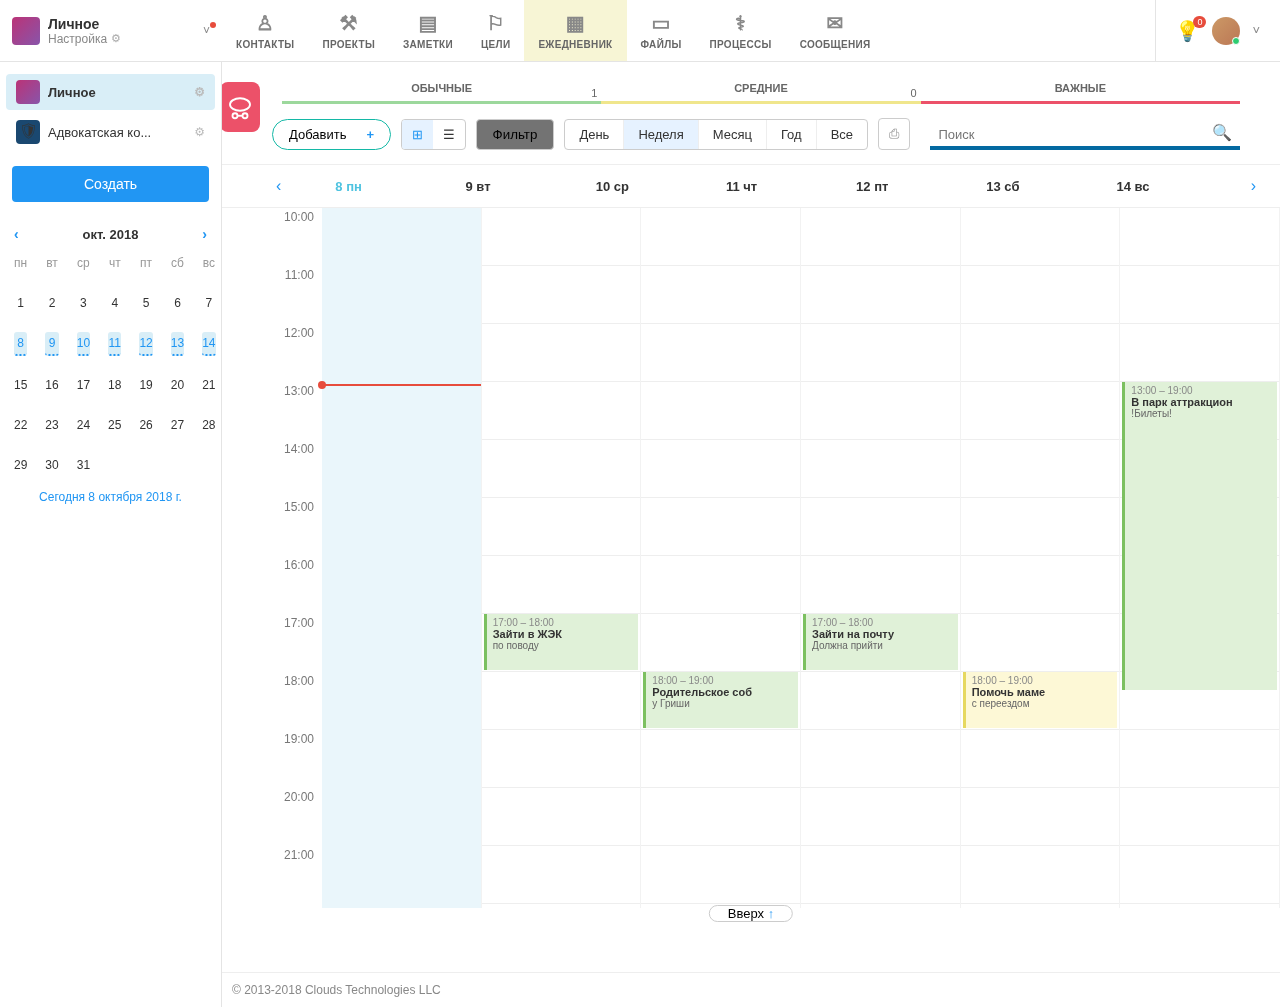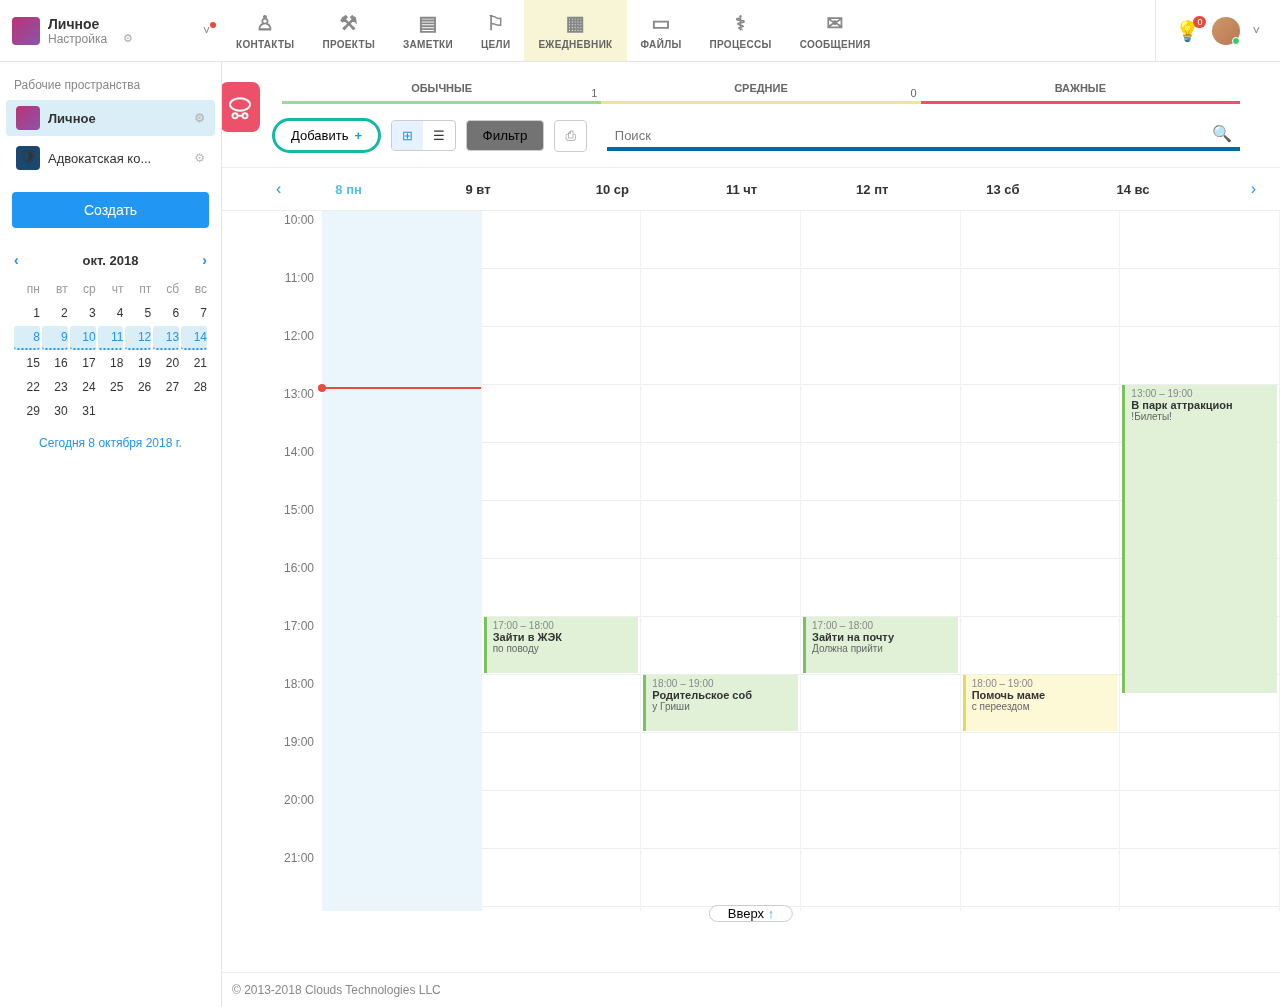--- a/index.html
+++ b/index.html
@@ -2,21 +2,21 @@
 <html><head>
 <meta charset="utf-8">
 <style>
 * { box-sizing: border-box; margin: 0; padding: 0; }
 body { font-family: Arial, sans-serif; font-size: 13px; color: #333; width: 1280px; height: 1007px; overflow: hidden; background: #fff; }
 .app { display: flex; flex-direction: column; height: 100%; }
 .topbar { display: flex; height: 62px; border-bottom: 1px solid #e4e4e4; }
 .workspace-head { width: 222px; display: flex; align-items: center; padding: 10px 12px; position: relative; }
 .avatar-sm { width: 28px; height: 28px; border-radius: 4px; background: linear-gradient(135deg,#b37 0%,#85a 100%); margin-right: 8px; }
 .ws-title { font-weight: bold; font-size: 14px; color: #333; }
-.ws-sub { font-size: 12px; color: #888; display: flex; align-items: center; gap: 16px; }
+.ws-sub { font-size: 12px; color: #888; display: flex; align-items: center; gap: 4px; }
 .gear { font-size: 11px; color: #aaa; }
 .chev { margin-left: auto; color: #888; font-size: 12px; position: relative; }
 .red-dot { position: absolute; top: -2px; right: -6px; width: 6px; height: 6px; background: #e74c3c; border-radius: 50%; }
 .topnav { flex: 1; display: flex; }
 .nav-item { display: flex; flex-direction: column; align-items: center; justify-content: center; padding: 8px 14px; cursor: pointer; font-size: 10px; font-weight: bold; color: #666; letter-spacing: 0.3px; }
 .nav-item.active { background: #f7f5d5; }
 .nav-icon { font-size: 20px; color: #888; margin-bottom: 4px; }
 .top-right { display: flex; align-items: center; gap: 12px; padding: 0 20px; border-left: 1px solid #e4e4e4; }
 .bulb { position: relative; font-size: 20px; color: #bbb; }
 .badge { position: absolute; top: -3px; right: -6px; background: #e74c3c; color: #fff; border-radius: 8px; font-size: 9px; padding: 1px 4px; }
@@ -29,37 +29,37 @@
 .ws-item.active { background: #d9eef7; font-weight: bold; }
 .ws-ico { width: 24px; height: 24px; border-radius: 4px; margin-right: 8px; }
 .ws-ico.p { background: linear-gradient(135deg,#b37,#85a); }
 .ws-ico.a { background: #1a4870; position: relative; }
 .ws-ico.a::after { content:'🛡'; position:absolute; top:2px; left:3px; font-size:15px; }
 .ws-gear { margin-left: auto; color: #bbb; font-size: 12px; }
 .create-btn { margin: 14px 12px; padding: 10px; background: #2196f3; color: #fff; border: none; border-radius: 4px; font-size: 14px; cursor: pointer; }
 .mini-cal { padding: 10px 14px; }
 .mc-head { display: flex; align-items: center; justify-content: space-between; font-weight: bold; margin-bottom: 10px; }
 .mc-nav { color: #2196f3; cursor: pointer; font-size: 14px; }
-.mc-grid { display: grid; grid-template-columns: repeat(7,1fr); gap: 2px; text-align: right; font-size: 12px; }
+.mc-grid { display: grid; grid-template-columns: repeat(7,1fr); gap: 18px; text-align: center; font-size: 12px; }
 .mc-dh { color: #999; padding: 4px 0; }
 .mc-d { padding: 4px 0; cursor: pointer; border-radius: 3px; }
 .mc-d.wk { background: #d9eef7; color: #2196f3; border-bottom: 2px dotted #2196f3; }
 .today-link { color: #2196f3; text-align: center; margin-top: 14px; font-size: 12px; cursor: pointer; }
 .main { flex: 1; display: flex; flex-direction: column; overflow: hidden; position: relative; }
 .cloud-tab { position: absolute; left: -2px; top: 20px; width: 40px; height: 50px; background: #ec5169; border-radius: 8px; display: flex; align-items: center; justify-content: center; z-index: 5; }
 .cloud-tab svg { width: 30px; height: 30px; }
 .stats-bar { display: flex; padding: 20px 40px 10px 60px; position: relative; }
 .stat-col { flex: 1; text-align: center; font-size: 11px; color: #666; font-weight: bold; }
 .stat-line { position: absolute; bottom: 0; left: 60px; right: 40px; height: 3px; display: flex; }
 .sl-g { flex: 1; background: #9cd89c; position: relative; }
 .sl-y { flex: 1; background: #f0e68c; position: relative; }
 .sl-r { flex: 1; background: #ec5169; }
 .sl-num { position: absolute; top: -14px; right: 4px; font-size: 11px; color: #666; }
 .toolbar { display: flex; align-items: center; padding: 14px 40px 14px 50px; gap: 10px; }
-.add-btn { padding: 7px 16px; border: 3px solid #14b8a6; border-radius: 18px; background: #fff; cursor: pointer; font-size: 13px; display: flex; align-items: flex-start; gap: 6px; }
+.add-btn { padding: 7px 16px; border: 1px solid #14b8a6; border-radius: 18px; background: #fff; cursor: pointer; font-size: 13px; display: flex; align-items: flex-start; gap: 20px; }
 .plus { color: #2196f3; font-weight: bold; }
 .view-tg { display: flex; border: 1px solid #ccc; border-radius: 4px; overflow: hidden; }
 .vt { padding: 7px 10px; cursor: pointer; }
 .vt.active { background: #e6f2ff; color: #2196f3; }
 .filter-btn { padding: 7px 16px; border: 1px solid #ccc; border-radius: 4px; background: #737373; cursor: pointer; }
 .range-tg { display: flex; border: 1px solid #ccc; border-radius: 4px; overflow: hidden; }
 .rt { padding: 7px 14px; cursor: pointer; border-right: 1px solid #eee; }
 .rt:last-child { border-right: none; }
 .rt.active { background: #e6f2ff; }
 .print-btn { padding: 7px 10px; border: 1px solid #ccc; border-radius: 4px; cursor: pointer; color: #888; }
@@ -144,21 +144,20 @@
       <div class="bulb">💡<span class="badge">0</span></div>
       <div class="user-av">
           <span class="green-dot"></span>
         </div>
       <span style="color:#888;">˅</span>
     </div>
   </div>
 
   <div class="body">
     <div class="sidebar">
-      <div class="sb-label">Рабочие пространства</div>
       <div class="ws-item active">
         <div class="ws-ico p"></div>
         <span>Личное</span>
         <span class="ws-gear">⚙</span>
       </div>
       <div class="ws-item">
         <div class="ws-ico a"></div>
         <span>Адвокатская ко...</span>
         <span class="ws-gear">⚙</span>
       </div>
@@ -245,20 +244,27 @@
       <div class="toolbar">
         <button class="add-btn">
             <span>Добавить</span>
             <span class="plus">+</span>
           </button>
         <div class="view-tg">
           <div class="vt active">⊞</div>
           <div class="vt">☰</div>
         </div>
         <button class="filter-btn">Фильтр</button>
+        <div class="range-tg">
+          <div class="rt">День</div>
+          <div class="rt active">Неделя</div>
+          <div class="rt">Месяц</div>
+          <div class="rt">Год</div>
+          <div class="rt">Все</div>
+        </div>
         <div class="print-btn">⎙</div>
         <div class="search-box">
           <input placeholder="Поиск" style="">
           <span class="sicon">🔍</span>
         </div>
       </div>
 
       <div class="week-head">
         <span class="wk-nav">‹</span>
         <div class="wk-days" id="wk-days">

